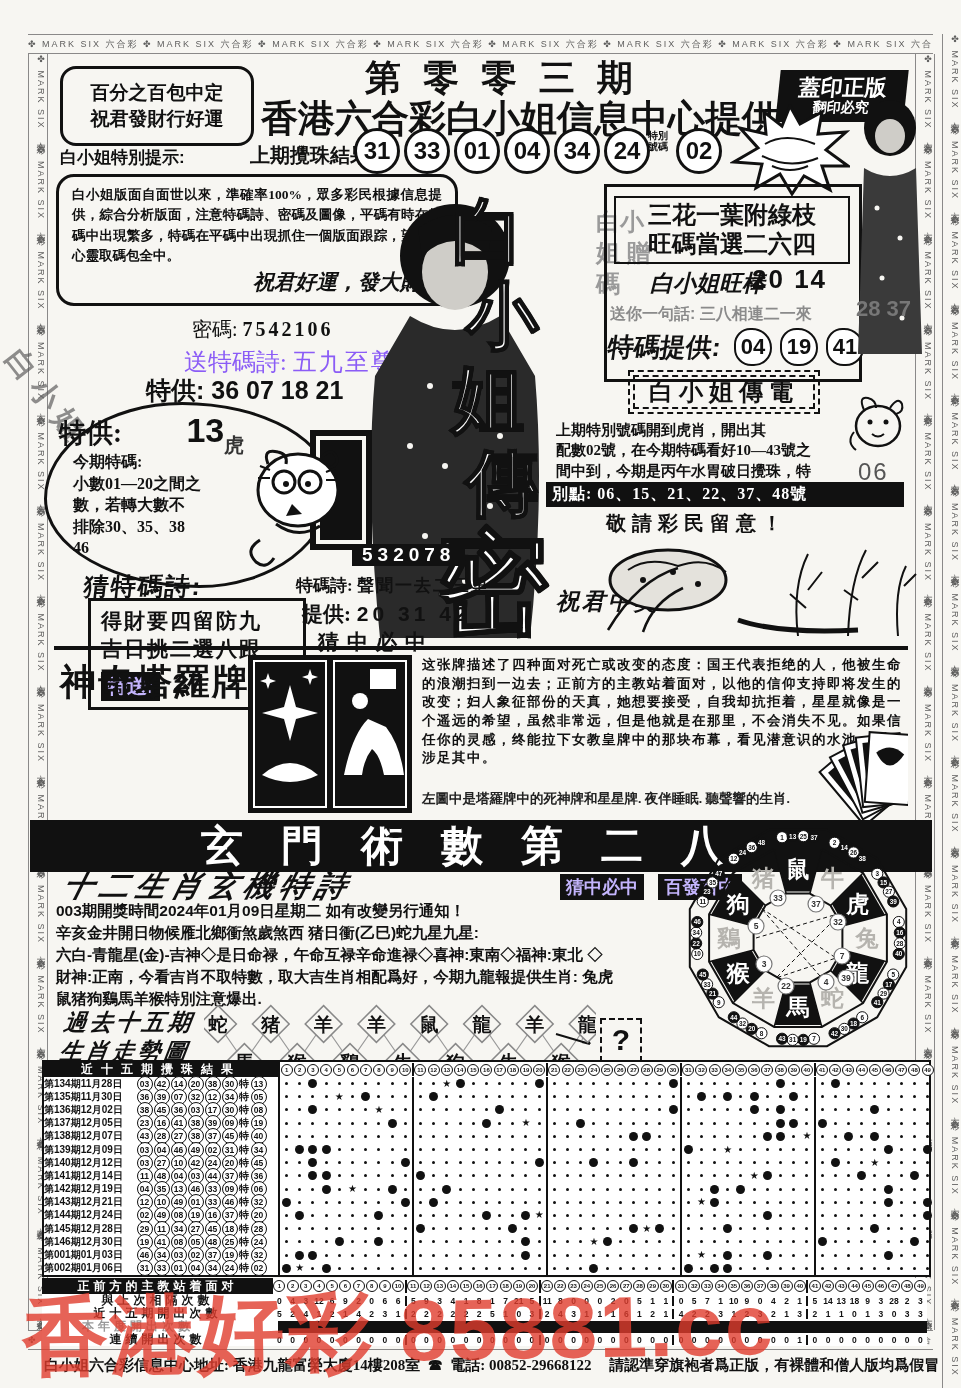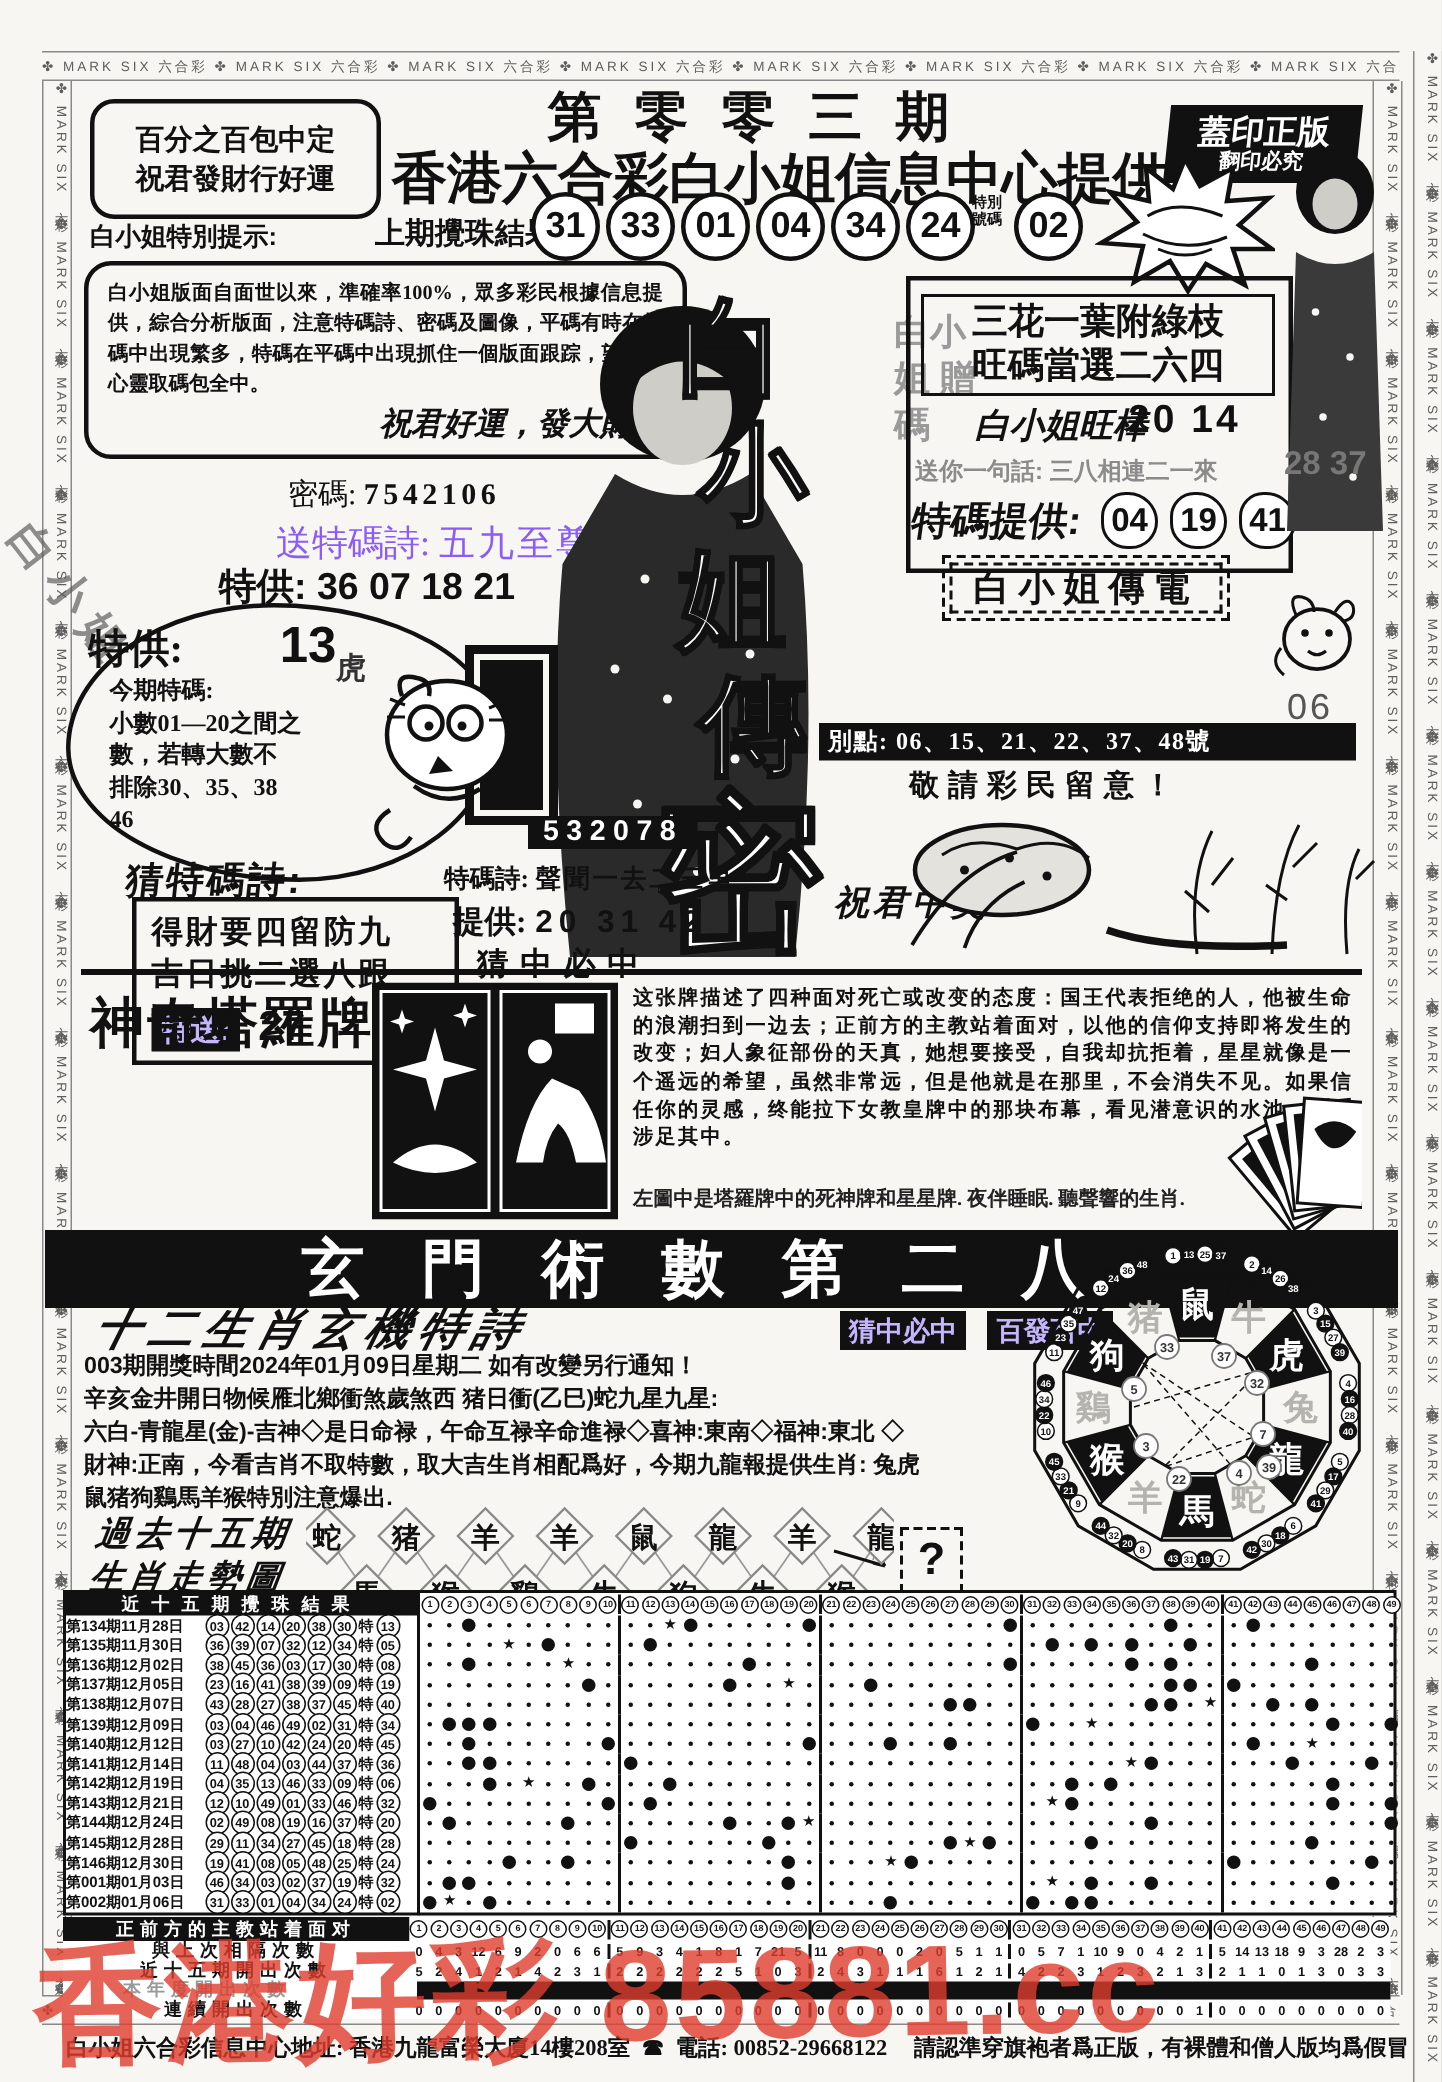--- a/index.html
+++ b/index.html
@@ -145,20 +145,25 @@
         <circle cx="30" cy="190" r="2.5"></circle>
         <circle cx="50" cy="230" r="2.5"></circle>
       </g>
   </svg>
   <div class="abs" style="left:856px;top:296px;font-size:22px;color:#777;font-weight:bold;">28  37</div>
 
   <div class="abs" style="left:628px;top:370px;width:192px;height:44px;border:2px dashed #111;padding:3px;box-sizing:border-box;">
     <div class="serif b" style="width:100%;height:100%;border:2px dashed #111;display:flex;align-items:center;justify-content:center;
                 font-size:24px;letter-spacing:6px;box-sizing:border-box;">白小姐傳電</div>
   </div>
+  <div class="abs serif b" id="chuandianLines" style="left:556px;top:420px;width:340px;font-size:15px;line-height:1.35;">
+      <div>上期特別號碼開到虎肖，開出其</div>
+      <div>配數02號，在今期特碼看好10—43號之</div>
+      <div>間中到，今期是丙午水胃破日攪珠，特</div>
+    </div>
   <div class="abs invbar serif b" style="left:546px;top:482px;width:346px;font-size:16px;padding:2px 6px;letter-spacing:1px;">別點: 06、15、21、22、37、48號</div>
   <div class="abs serif b" style="left:606px;top:510px;font-size:20px;letter-spacing:6px;">敬請彩民留意！</div>
   <div class="abs serif b" style="left:556px;top:586px;font-size:23px;font-style:italic;letter-spacing:3px;">祝君中獎</div>
   <svg class="abs" style="left:844px;top:392px;" width="66" height="62" viewBox="0 0 66 62">
     <path d="M20,18 q-6,-14 4,-12 q8,2 8,10 M46,16 q8,-12 12,-4 q2,8 -6,10" stroke="#111" fill="none" stroke-width="2"></path>
     <ellipse cx="34" cy="34" rx="22" ry="20" fill="none" stroke="#111" stroke-width="2.5"></ellipse>
     <circle cx="26" cy="30" r="2.5" fill="#111"></circle>
       <circle cx="42" cy="30" r="2.5" fill="#111"></circle>
     <path d="M28,42 q6,5 12,0 M10,40 q-8,10 2,18" stroke="#111" fill="none" stroke-width="2"></path>
   </svg>

